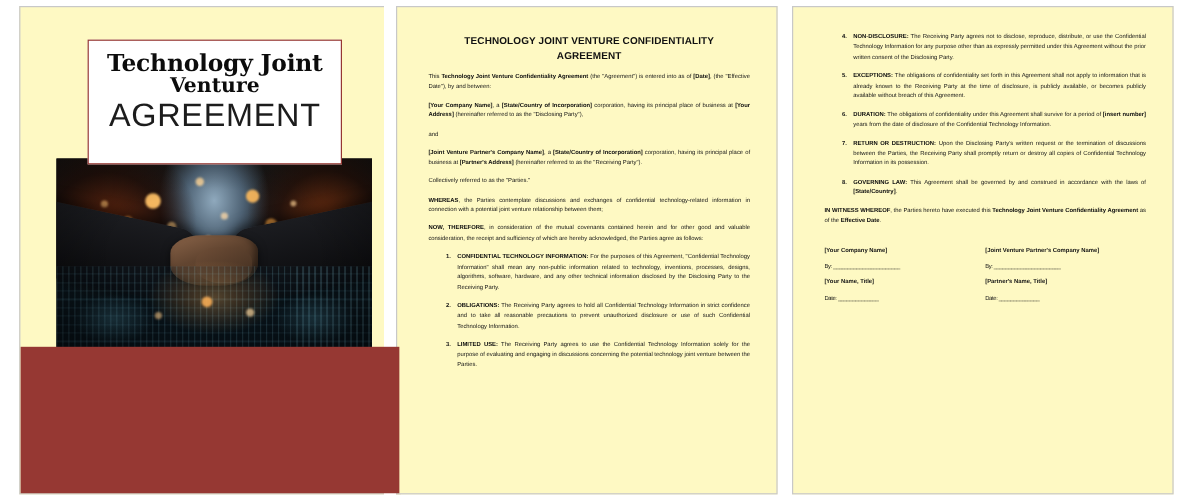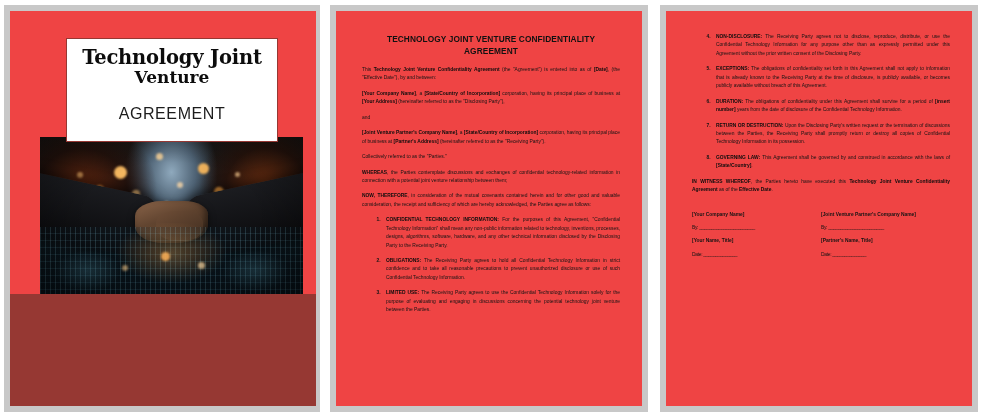--- a/index.html
+++ b/index.html
@@ -16,26 +16,26 @@
     width: 981px;
     height: 418px;
     background: #ffffff;
   }
 
   
   .page {
     position: absolute;
     top: 5px;
     height: 407px;
-    background: #ef4444;
-    border: 6px solid #14b8a6;
+    background: #fef9c3;
+    border: 1px solid #14b8a6;
     box-sizing: border-box;
     overflow: hidden;
   }
-  #page-1 { left: 4px;   width: 318px; }
+  #page-1 { left: 16px;   width: 318px; }
   #page-2 { left: 330px; width: 318px; }
   #page-3 { left: 660px; width: 318px; }
 
   
   .cover-title-box {
     position: absolute;
     left: 56px;
     top: 27px;
     width: 212px;
     height: 104px;
@@ -72,23 +72,23 @@
   .ct-l3 {
     font-family: "DejaVu Serif", serif;
     font-weight: 700;
     font-size: 17.5px;
     letter-spacing: -0.2px;
     margin-top: 1px;
   }
   .ct-l4 {
     font-family: "Liberation Sans", sans-serif;
     font-weight: 400;
-    font-size: 16px;
+    font-size: 27px;
     letter-spacing: 0.6px;
-    margin-top: 20px;
+    margin-top: 2px;
     color: #1c1c1c;
   }
 
   
   .cover-photo {
     position: absolute;
     left: 30px;
     top: 126px;
     width: 263px;
     height: 160px;

